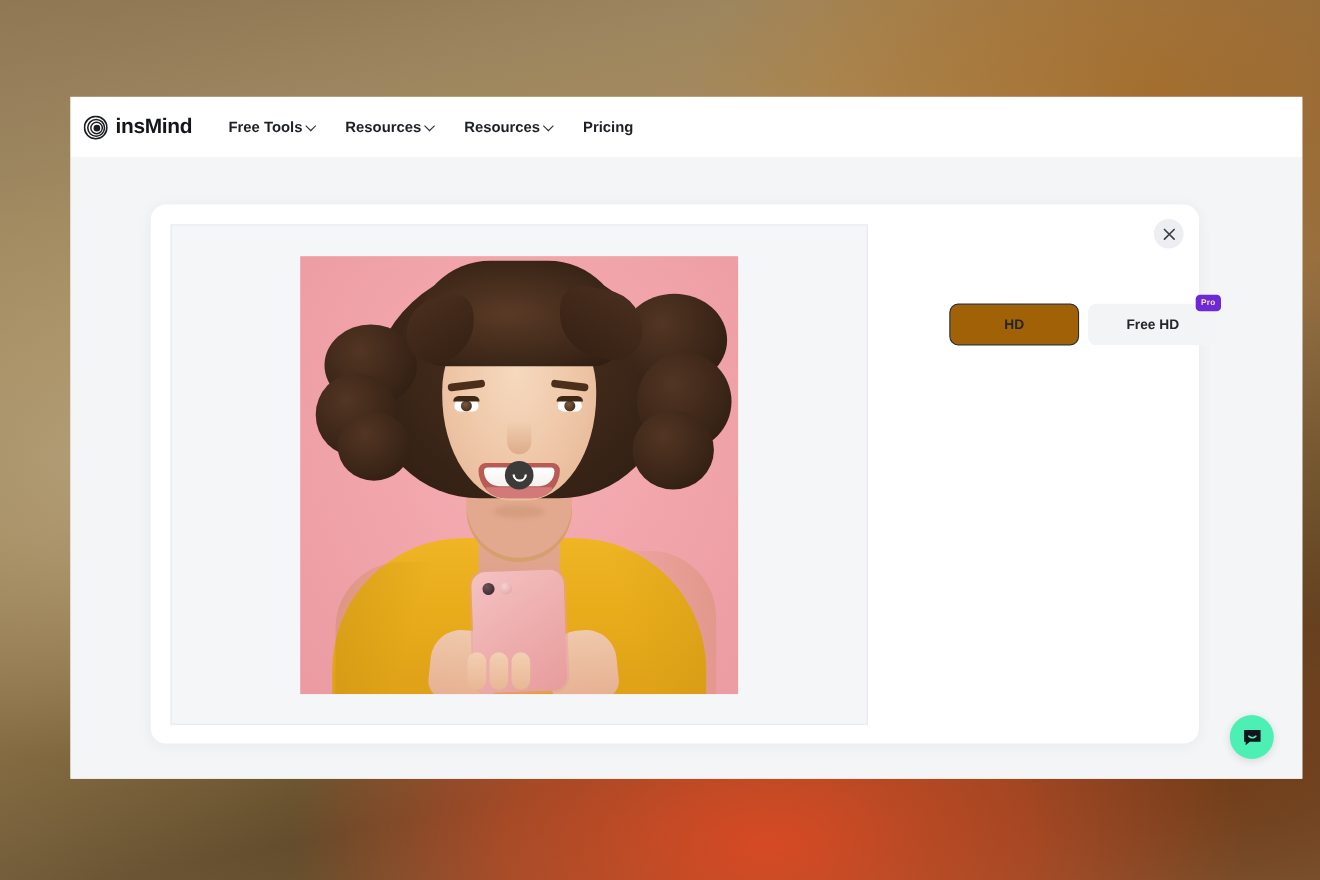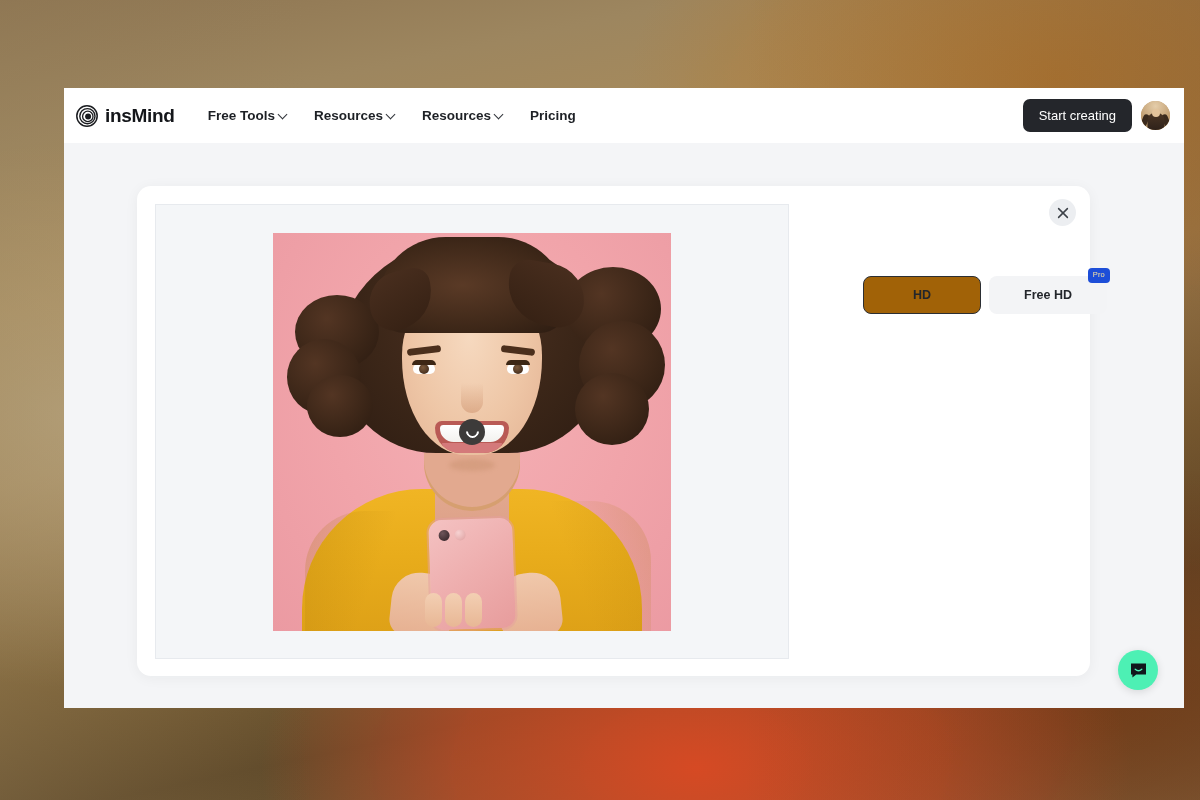--- a/index.html
+++ b/index.html
@@ -495,24 +495,24 @@
     justify-content: center;
   }
   .quality-btn.selected {
     border: 1.6px solid #2b2e33;
     background: #a16207;
   }
   .pro-badge {
     position: absolute;
     right: -4px;
     top: -9px;
-    background: #1d4ed8;
+    background: #6d28d9;
     color: #f6e3a3;
     font-size: 7.5px;
-    font-weight: 400;
+    font-weight: 700;
     line-height: 1;
     padding: 3px 5px 4px;
     border-radius: 4px;
     letter-spacing: 0.2px;
   }
 
   
   #chat-launcher {
     position: absolute;
     right: 26px;
@@ -563,30 +563,20 @@
       </div>
       <div class="nav-item">
         <span>Resources</span>
         <span class="chev"></span>
       </div>
       <div class="nav-item">
         <span>Pricing</span>
       </div>
     </nav>
 
-    <div id="header-right">
-      <button id="start-creating-btn">Start creating</button>
-      <div id="avatar">
-        <span class="av-sky"></span>
-        <span class="av-arm-l"></span>
-        <span class="av-arm-r"></span>
-        <span class="av-body"></span>
-        <span class="av-head"></span>
-      </div>
-    </div>
   </div>
 
   <div id="page-body">
 
     <div id="modal">
 
       <button id="close-btn">
         <svg width="12" height="12" viewBox="0 0 12 12">
           <path d="M1.6 1.6 L10.4 10.4 M10.4 1.6 L1.6 10.4" stroke="#3c4148" stroke-width="1.5" stroke-linecap="round" fill="none"></path>
         </svg>

